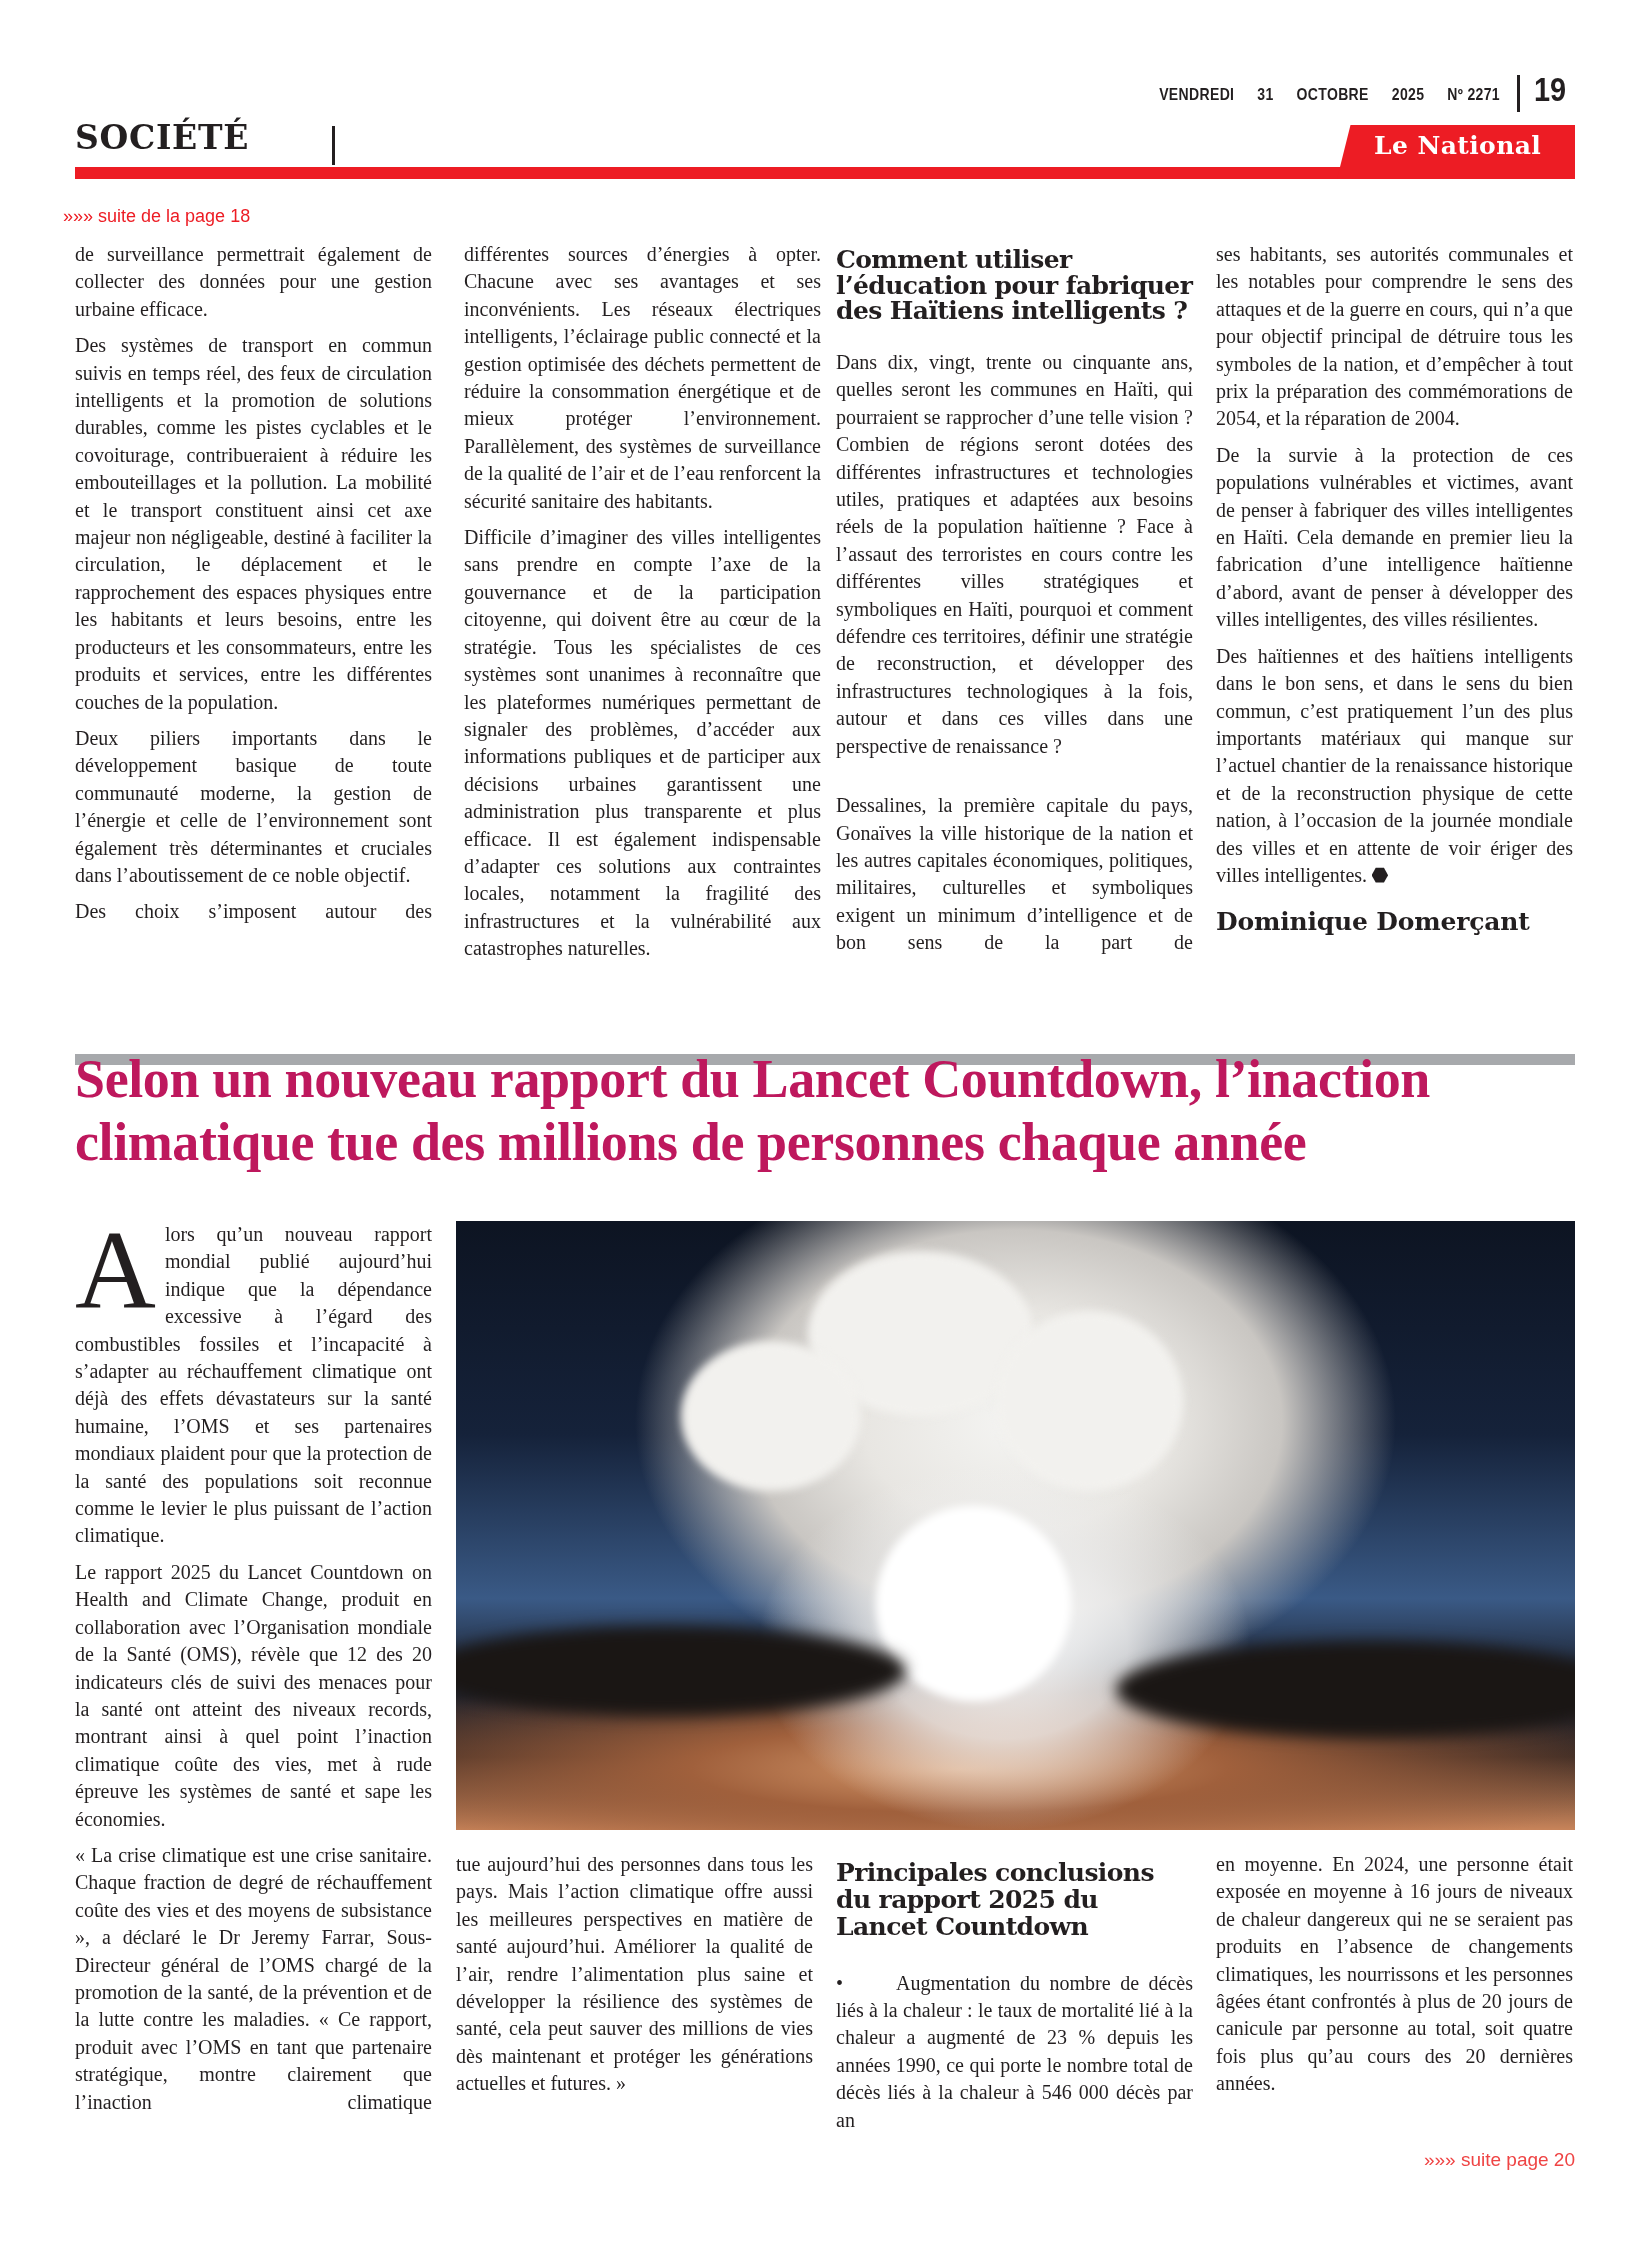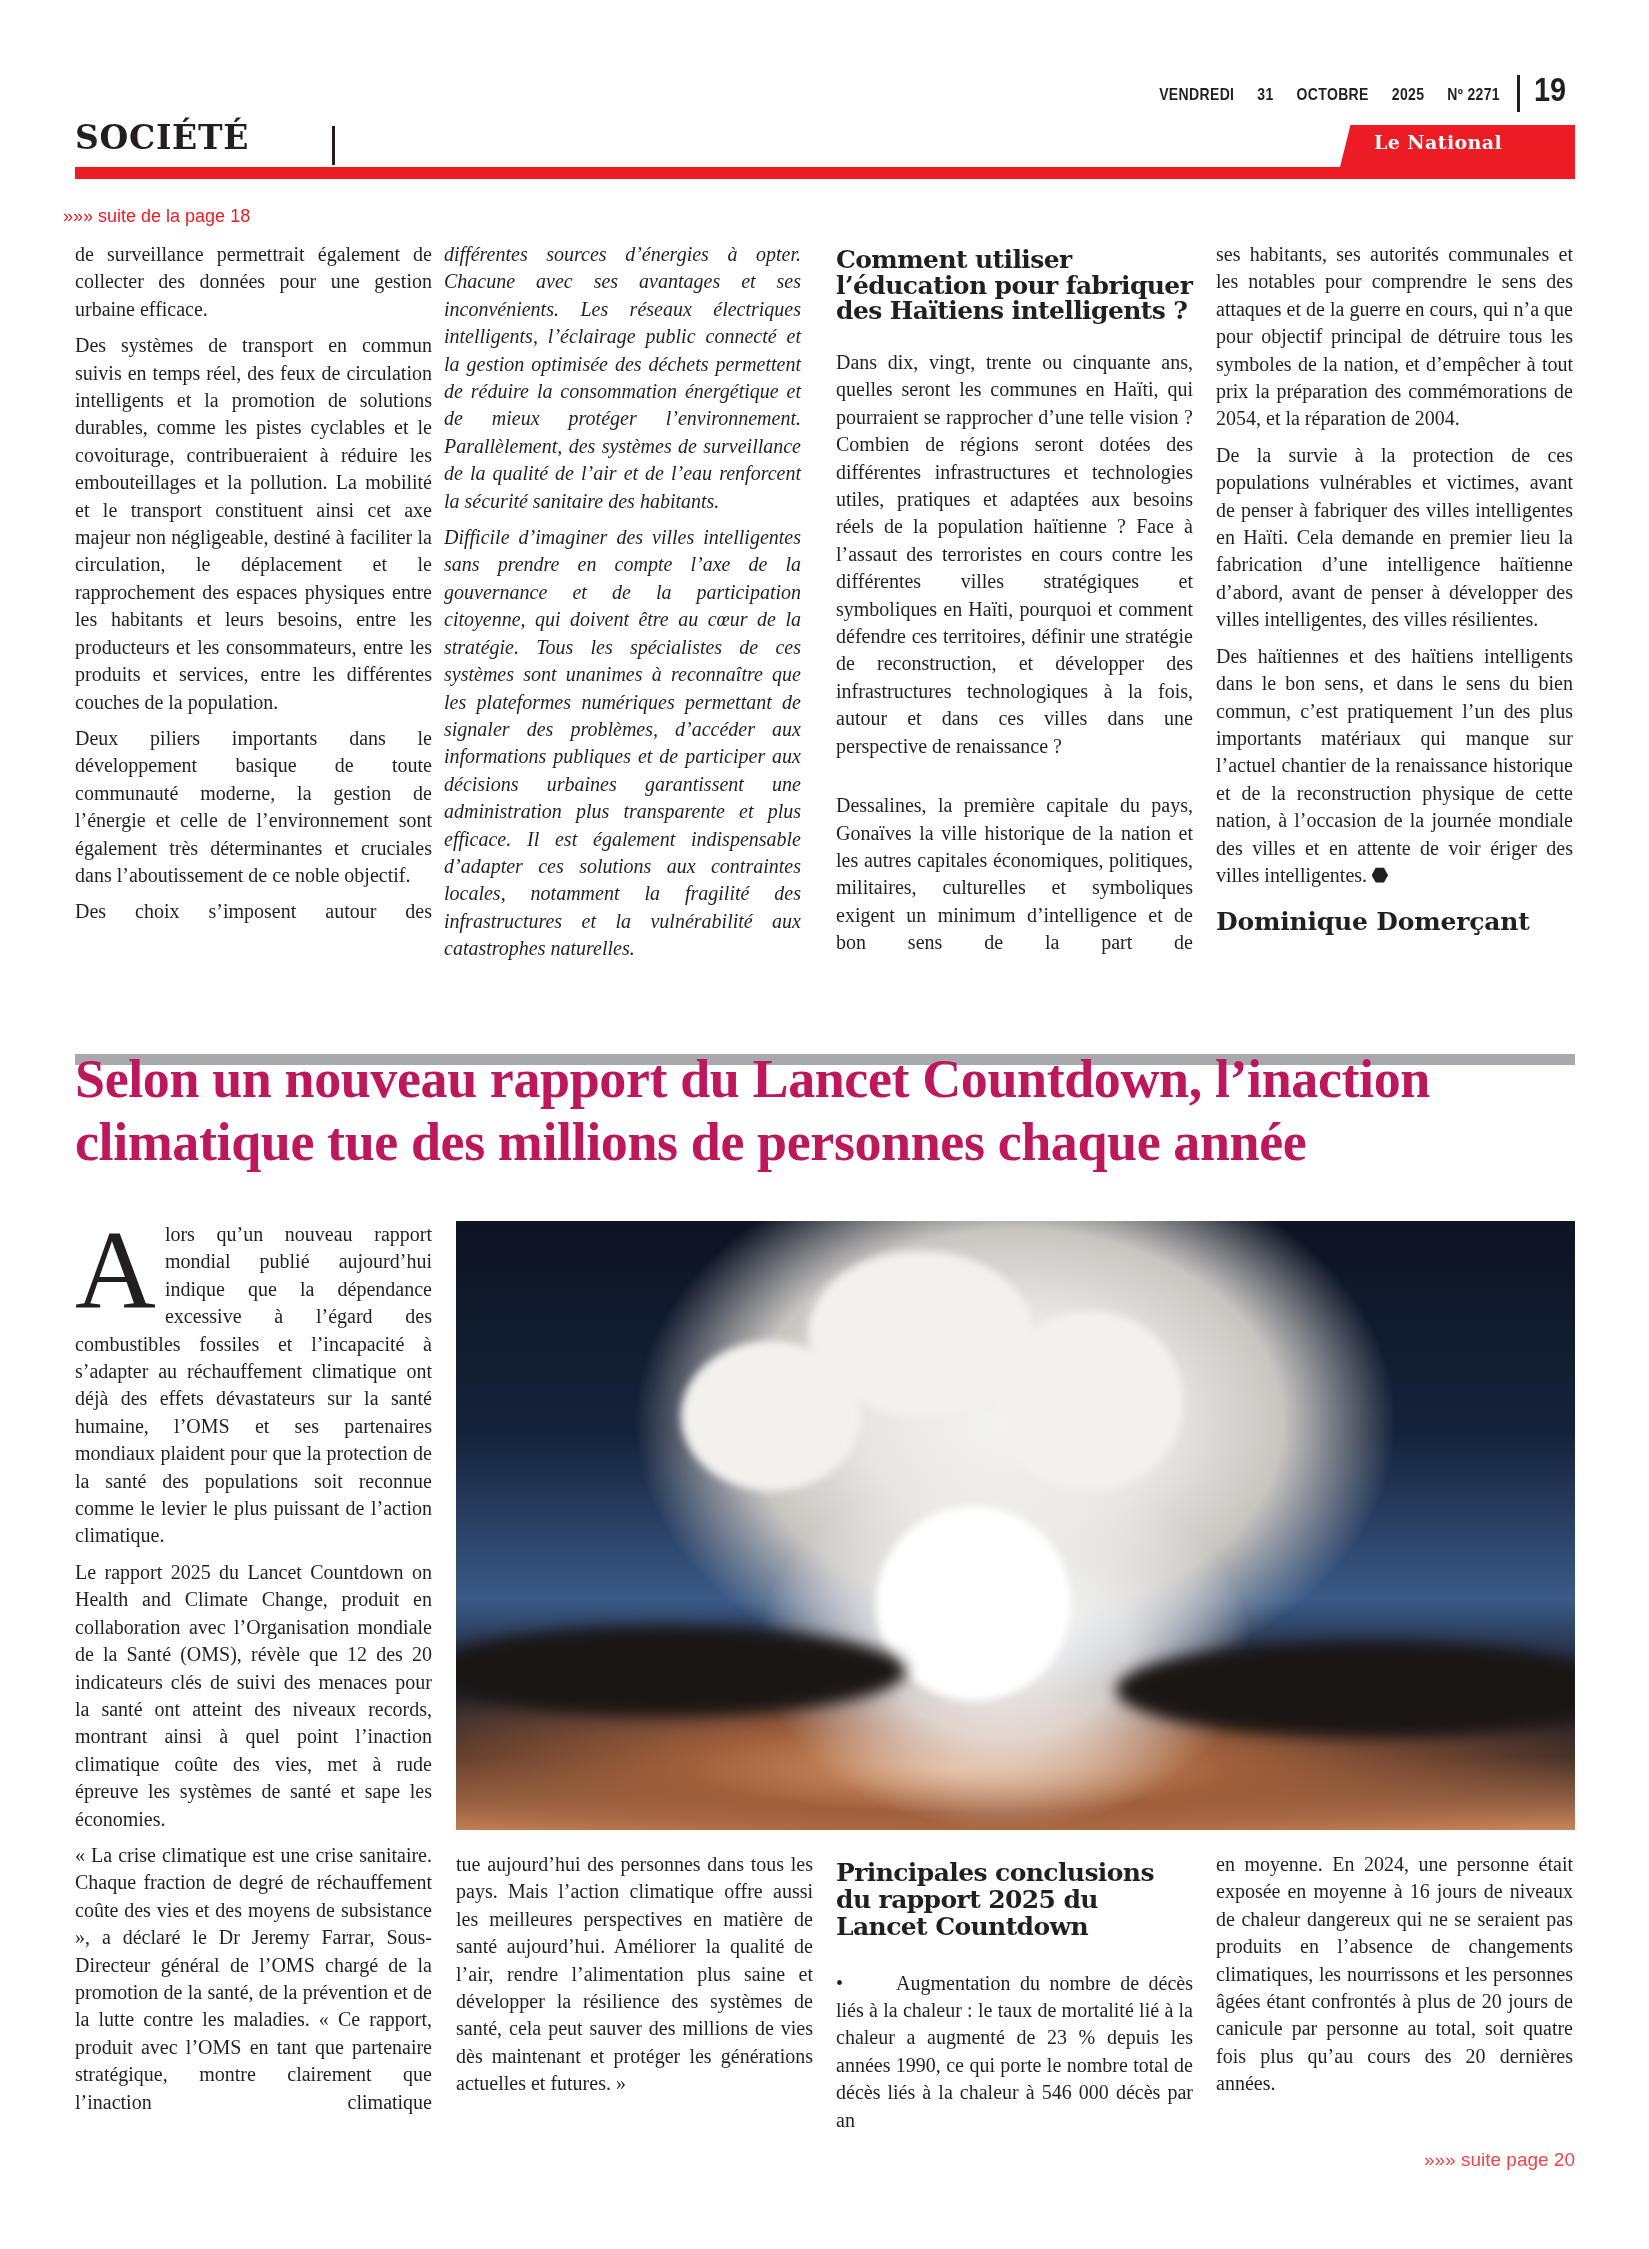--- a/index.html
+++ b/index.html
@@ -7,21 +7,21 @@
 
   
   .dateline { position: absolute; top: 85px; right: 150px; font-family: "Liberation Sans", "DejaVu Sans", sans-serif; font-weight: bold; font-size: 16.5px; letter-spacing: 0.4px; color: #231f20; white-space: pre; transform: scaleX(0.85); transform-origin: right center; }
   .dateline span { margin-left: 27px; }
   .page-sep { position: absolute; left: 1517px; top: 75px; width: 3px; height: 37px; background: #231f20; }
   .page-num { position: absolute; left: 1534px; top: 70px; font-family: "Liberation Sans", "DejaVu Sans", sans-serif; font-weight: bold; font-size: 34px; color: #231f20; transform: scaleX(0.85); transform-origin: left center; }
   .section-title { position: absolute; left: 75px; top: 118px; font-family: "DejaVu Serif", serif; font-weight: bold; font-size: 33px; letter-spacing: 0.7px; color: #231f20; }
   .section-sep { position: absolute; left: 332px; top: 126px; width: 3px; height: 39px; background: #231f20; }
   .red-bar { position: absolute; left: 75px; top: 167px; width: 1500px; height: 12px; background: #ed1c24; }
   .brand-tab { position: absolute; left: 1337px; top: 125px; width: 238px; height: 54px; background: #ed1c24; clip-path: polygon(13.5px 0, 100% 0, 100% 100%, 0 100%); }
-  .brand-name { position: absolute; left: 1374px; top: 131px; font-family: "DejaVu Serif", serif; font-weight: bold; font-size: 19px; color: #ffffff; letter-spacing: 0.4px; text-align: center; }
+  .brand-name { position: absolute; left: 1374px; top: 131px; font-family: "DejaVu Serif", serif; font-weight: bold; font-size: 25px; color: #ffffff; letter-spacing: 0.4px; text-align: center; }
   .suite-top { position: absolute; left: 63px; top: 206px; font-family: "Liberation Sans", "DejaVu Sans", sans-serif; font-size: 18px; color: #ed1c24; }
   .suite-bottom { position: absolute; right: 75px; top: 2149px; font-family: "Liberation Sans", "DejaVu Sans", sans-serif; font-size: 19px; color: #ef4444; }
 
   
   .col { position: absolute; width: 357px; font-size: 20px; line-height: 27.4px; text-align: justify; hyphens: none; }
   .col p { margin: 0 0 9px 0; }
   .h3 { font-family: "DejaVu Serif", serif; font-weight: bold; font-size: 25px; line-height: 25.5px; letter-spacing: -0.6px; margin: 6px 0 25.5px 0; color: #231f20; text-align: left; }
   .end-mark { display: inline-block; width: 16.5px; height: 16.5px; background: #231f20; clip-path: polygon(25% 5%, 75% 5%, 100% 50%, 75% 95%, 25% 95%, 0 50%); vertical-align: -1.5px; margin-left: 4.5px; }
   .byline { font-family: "DejaVu Serif", serif; font-weight: bold; font-size: 25px; margin-top: 19px; text-align: left; letter-spacing: -0.2px; }
 
@@ -58,21 +58,21 @@
 
 <div class="suite-top">»»» suite de la page   18</div>
 
 <div class="col" style="left:75px; top:241px;">
   <p>de surveillance permettrait également de collecter des données pour une gestion urbaine efficace.</p>
   <p>Des systèmes de transport en commun suivis en temps réel, des feux de circulation intelligents et la promotion de solutions durables, comme les pistes cyclables et le covoiturage, contribueraient à réduire les embouteillages et la pollution. La mobilité et le transport constituent ainsi cet axe majeur non négligeable, destiné à faciliter la circulation, le déplacement et le rapprochement des espaces physiques entre les habitants et leurs besoins, entre les producteurs et les consommateurs, entre les produits et services, entre les différentes couches de la population.</p>
   <p>Deux piliers importants dans le développement basique de toute communauté moderne, la gestion de l’énergie et celle de l’environnement sont également très déterminantes et cruciales dans l’aboutissement de ce noble objectif.</p>
   <p style="text-align-last: justify;">Des choix s’imposent autour des</p>
 </div>
 
-<div class="col" style="left:444px; top:241px;font-style:italic;">
+<div class="col" style="left:464px; top:241px;">
   <p>différentes sources d’énergies à opter. Chacune avec ses avantages et ses inconvénients. Les réseaux électriques intelligents, l’éclairage public connecté et la gestion optimisée des déchets permettent de réduire la consommation énergétique et de mieux protéger l’environnement. Parallèlement, des systèmes de surveillance de la qualité de l’air et de l’eau renforcent la sécurité sanitaire des habitants.</p>
   <p>Difficile d’imaginer des villes intelligentes sans prendre en compte l’axe de la gouvernance et de la participation citoyenne, qui doivent être au cœur de la stratégie. Tous les spécialistes de ces systèmes sont unanimes à reconnaître que les plateformes numériques permettant de signaler des problèmes, d’accéder aux informations publiques et de participer aux décisions urbaines garantissent une administration plus transparente et plus efficace. Il est également indispensable d’adapter ces solutions aux contraintes locales, notamment la fragilité des infrastructures et la vulnérabilité aux catastrophes naturelles.</p>
 </div>
 
 <div class="col" style="left:836px; top:241px;">
   <div class="h3">Comment utiliser l’éducation pour fabriquer des Haïtiens intelligents ?</div>
   <p>Dans dix, vingt, trente ou cinquante ans, quelles seront les communes en Haïti, qui pourraient se rapprocher d’une telle vision ? Combien de régions seront dotées des différentes infrastructures et technologies utiles, pratiques et adaptées aux besoins réels de la population haïtienne ? Face à l’assaut des terroristes en cours contre les différentes villes stratégiques et symboliques en Haïti, pourquoi et comment défendre ces territoires, définir une stratégie de reconstruction, et développer des infrastructures technologiques à la fois, autour et dans ces villes dans une perspective de renaissance ?</p>
   <p style="text-align-last: justify; margin-top: 32px;">Dessalines, la première capitale du pays, Gonaïves la ville historique de la nation et les autres capitales économiques, politiques, militaires, culturelles et symboliques exigent un minimum d’intelligence et de bon sens de la part de</p>
 </div>
 

